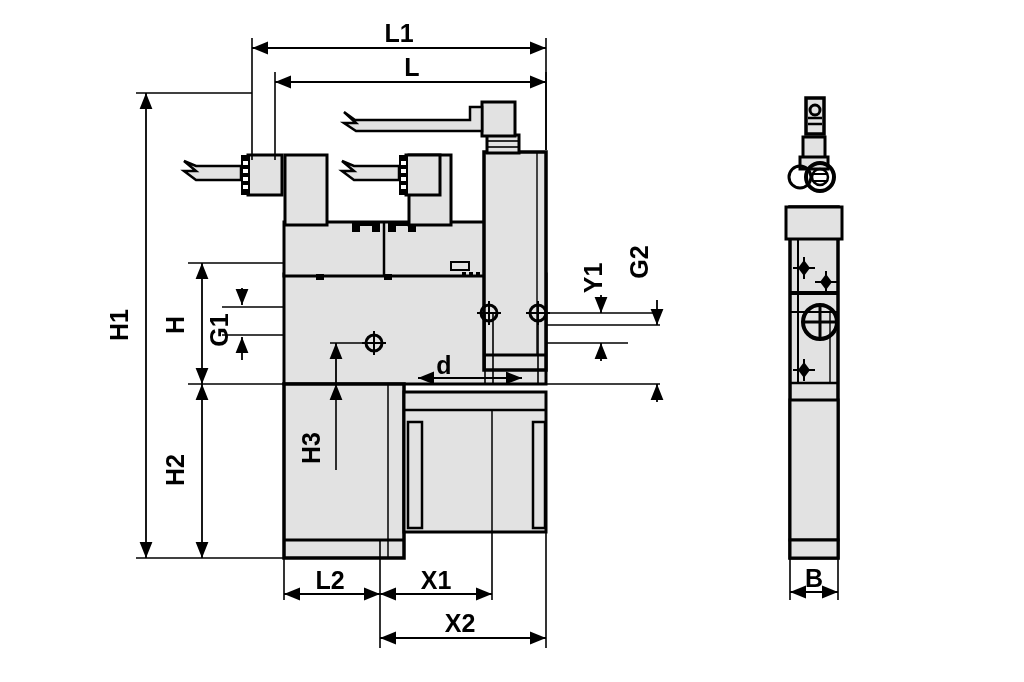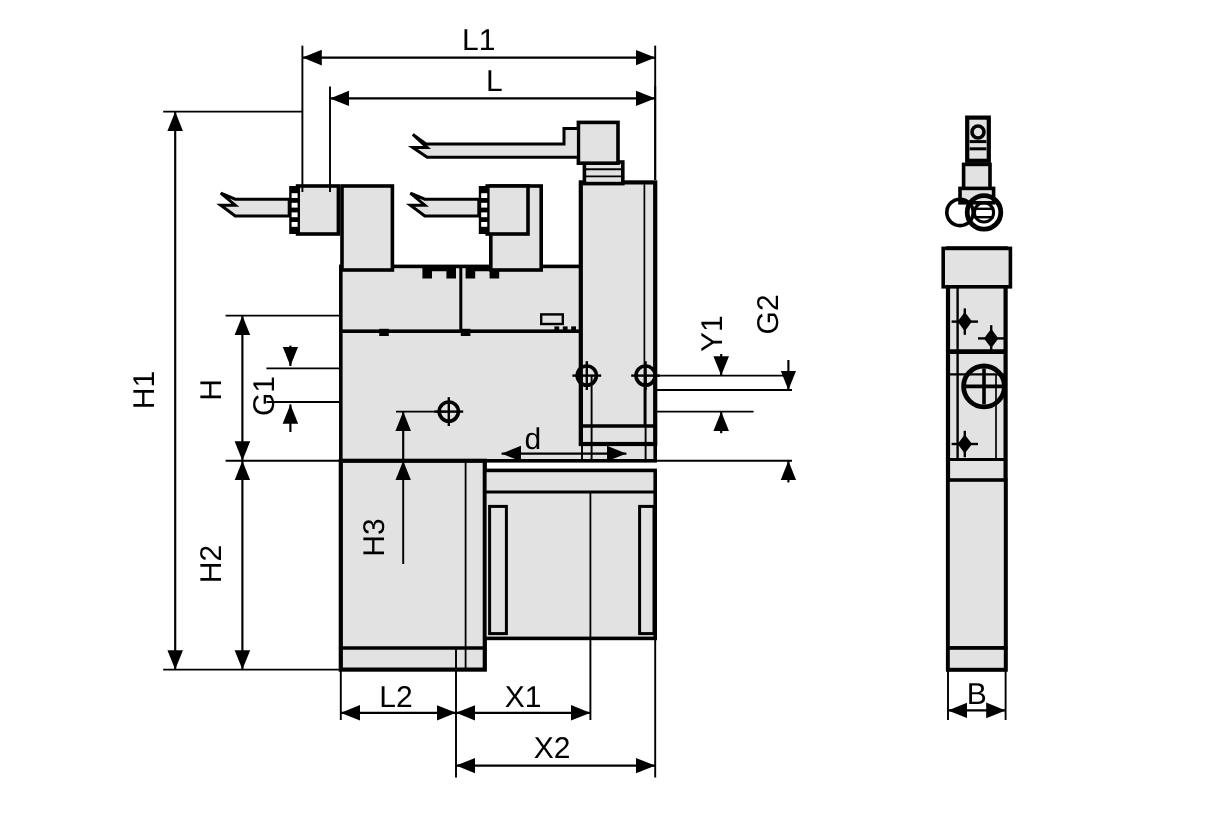--- a/index.html
+++ b/index.html
@@ -1,18 +1,18 @@
 <!DOCTYPE html>
 <html><head>
 <meta charset="utf-8">
 <title>Technical Drawing</title>
 <style>
   html,body{margin:0;padding:0;background:#ffffff;}
   body{font-family:"Liberation Sans",sans-serif;}
-  #stage{position:relative;width:1024px;height:682px;background:#0ea5e9;overflow:hidden;}
+  #stage{position:relative;width:904px;height:682px;background:#0ea5e9;overflow:hidden;font-weight:bold;}
   svg{display:block;}
   .dimtext{font-family:"Liberation Sans",sans-serif;font-size:25px;fill:#000;}
 </style>
 </head>
 <body>
 
 <div id="stage">
 <svg width="1024" height="682" viewBox="0 0 1024 682" xmlns="http://www.w3.org/2000/svg">
 
   <defs>

